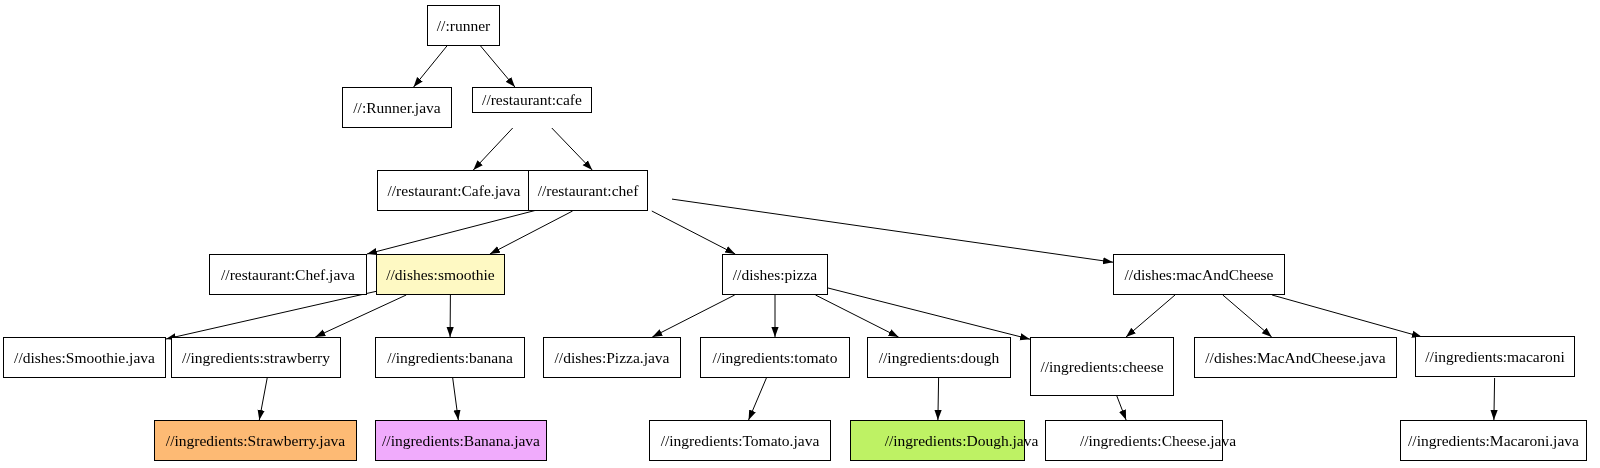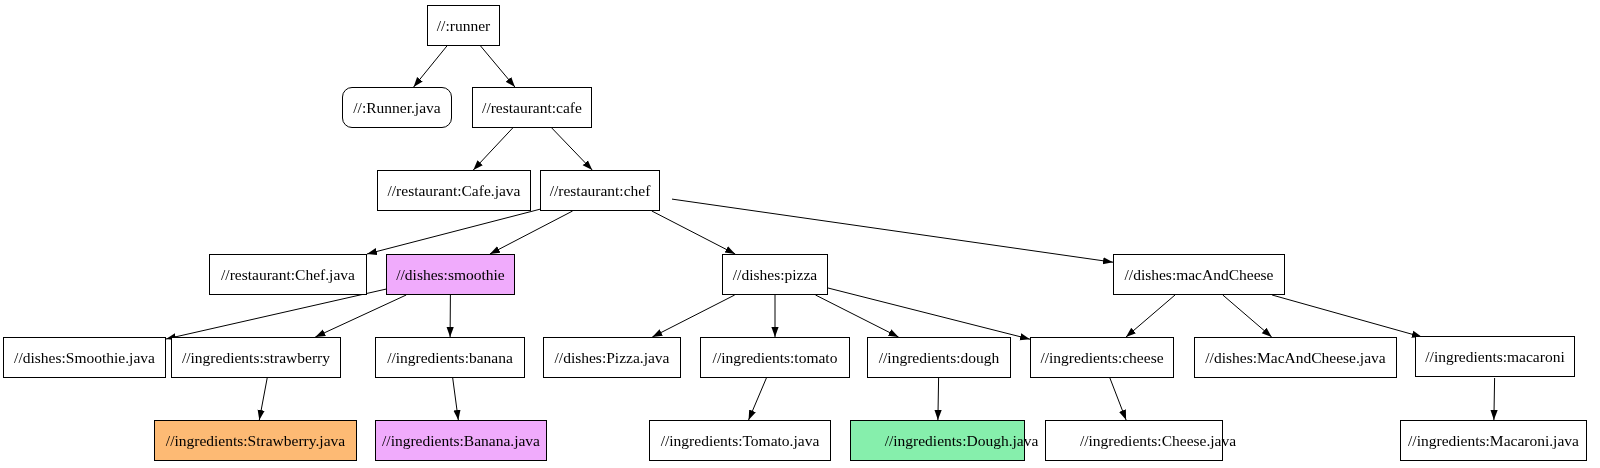--- a/index.html
+++ b/index.html
@@ -73,37 +73,37 @@
         <line x1="938.6" y1="378.0" x2="937.9" y2="420.0" class="edge-line" stroke="#000000" marker-end="url(#arrowhead)"></line>
         <line x1="1109.9" y1="378.0" x2="1126.1" y2="420.0" class="edge-line" stroke="#000000" marker-end="url(#arrowhead)"></line>
         <line x1="1175.0" y1="295.0" x2="1126.0" y2="337.0" class="edge-line" stroke="#000000" marker-end="url(#arrowhead)"></line>
         <line x1="1222.8" y1="295.0" x2="1271.7" y2="337.0" class="edge-line" stroke="#000000" marker-end="url(#arrowhead)"></line>
         <line x1="1272.1" y1="295.0" x2="1421.9" y2="337.0" class="edge-line" stroke="#000000" marker-end="url(#arrowhead)"></line>
         <line x1="1494.6" y1="378.0" x2="1493.9" y2="420.0" class="edge-line" stroke="#000000" marker-end="url(#arrowhead)"></line>
       </g>
   </svg>
   <div id="nodes">
       <div class="node" style="left: 427px; top: 5px; width: 73px; height: 41px; border-color: rgb(0, 0, 0); background: rgb(255, 255, 255);">//:runner</div>
-      <div class="node" style="left: 342px; top: 87px; width: 110px; height: 41px; border-color: rgb(0, 0, 0); background: rgb(255, 255, 255); border-radius: 10px;">//:Runner.java</div>
-      <div class="node" style="left: 472px; top: 87px; width: 120px; height: 41px; border-color: rgb(0, 0, 0); background: rgb(255, 255, 255);">//restaurant:cafe</div>
+      <div class="node" style="left: 342px; top: 87px; width: 110px; height: 41px; border-color: rgb(0, 0, 0); background: rgb(255, 255, 255);">//:Runner.java</div>
+      <div class="node" style="left: 472px; top: 87px; width: 120px; height: 26px; border-color: rgb(0, 0, 0); background: rgb(255, 255, 255);">//restaurant:cafe</div>
       <div class="node" style="left: 377px; top: 170px; width: 154px; height: 41px; border-color: rgb(0, 0, 0); background: rgb(255, 255, 255);">//restaurant:Cafe.java</div>
-      <div class="node" style="left: 540px; top: 170px; width: 120px; height: 41px; border-color: rgb(0, 0, 0); background: rgb(255, 255, 255);">//restaurant:chef</div>
+      <div class="node" style="left: 528px; top: 170px; width: 120px; height: 41px; border-color: rgb(0, 0, 0); background: rgb(255, 255, 255);">//restaurant:chef</div>
       <div class="node" style="left: 209px; top: 254px; width: 158px; height: 41px; border-color: rgb(0, 0, 0); background: rgb(255, 255, 255);">//restaurant:Chef.java</div>
-      <div class="node" style="left: 386px; top: 254px; width: 129px; height: 41px; border-color: rgb(0, 0, 0); background: #f0abfc;">//dishes:smoothie</div>
+      <div class="node" style="left: 376px; top: 254px; width: 129px; height: 41px; border-color: rgb(0, 0, 0); background: #fef9c3;">//dishes:smoothie</div>
       <div class="node" style="left: 722px; top: 254px; width: 106px; height: 41px; border-color: rgb(0, 0, 0); background: rgb(255, 255, 255);">//dishes:pizza</div>
       <div class="node" style="left: 1113px; top: 254px; width: 172px; height: 41px; border-color: rgb(0, 0, 0); background: rgb(255, 255, 255);">//dishes:macAndCheese</div>
       <div class="node" style="left: 3px; top: 337px; width: 163px; height: 41px; border-color: rgb(0, 0, 0); background: rgb(255, 255, 255);">//dishes:Smoothie.java</div>
       <div class="node" style="left: 171px; top: 337px; width: 170px; height: 41px; border-color: rgb(0, 0, 0); background: rgb(255, 255, 255);">//ingredients:strawberry</div>
       <div class="node" style="left: 375px; top: 337px; width: 150px; height: 41px; border-color: rgb(0, 0, 0); background: rgb(255, 255, 255);">//ingredients:banana</div>
       <div class="node" style="left: 543px; top: 337px; width: 138px; height: 41px; border-color: rgb(0, 0, 0); background: rgb(255, 255, 255);">//dishes:Pizza.java</div>
       <div class="node" style="left: 700px; top: 337px; width: 150px; height: 41px; border-color: rgb(0, 0, 0); background: rgb(255, 255, 255); text-align: center;">//ingredients:tomato</div>
       <div class="node" style="left: 867px; top: 337px; width: 144px; height: 41px; border-color: rgb(0, 0, 0); background: rgb(255, 255, 255);">//ingredients:dough</div>
-      <div class="node" style="left: 1030px; top: 337px; width: 144px; height: 41px; border-color: rgb(0, 0, 0); background: rgb(255, 255, 255);">//ingredients:cheese</div>
+      <div class="node" style="left: 1030px; top: 337px; width: 144px; height: 59px; border-color: rgb(0, 0, 0); background: rgb(255, 255, 255);">//ingredients:cheese</div>
       <div class="node" style="left: 1194px; top: 337px; width: 203px; height: 41px; border-color: rgb(0, 0, 0); background: rgb(255, 255, 255);">//dishes:MacAndCheese.java</div>
       <div class="node" style="left: 1415px; top: 336px; width: 160px; height: 41px; border-color: rgb(0, 0, 0); background: rgb(255, 255, 255);">//ingredients:macaroni</div>
       <div class="node" style="left: 154px; top: 420px; width: 203px; height: 41px; border-color: rgb(0, 0, 0); background: #fdba74;">//ingredients:Strawberry.java</div>
       <div class="node" style="left: 375px; top: 420px; width: 172px; height: 41px; border-color: rgb(0, 0, 0); background: #f0abfc;">//ingredients:Banana.java</div>
       <div class="node" style="left: 649px; top: 420px; width: 182px; height: 41px; border-color: rgb(0, 0, 0); background: rgb(255, 255, 255);">//ingredients:Tomato.java</div>
-      <div class="node" style="left: 850px; top: 420px; width: 175px; height: 41px; border-color: rgb(0, 0, 0); background: #86efac; padding-left: 48px;">//ingredients:Dough.java</div>
+      <div class="node" style="left: 850px; top: 420px; width: 175px; height: 41px; border-color: rgb(0, 0, 0); background: #bef264; padding-left: 48px;">//ingredients:Dough.java</div>
       <div class="node" style="left: 1045px; top: 420px; width: 178px; height: 41px; border-color: rgb(0, 0, 0); background: rgb(255, 255, 255); padding-left: 48px;">//ingredients:Cheese.java</div>
       <div class="node" style="left: 1400px; top: 420px; width: 187px; height: 41px; border-color: rgb(0, 0, 0); background: rgb(255, 255, 255);">//ingredients:Macaroni.java</div>
     </div>
 </div>
 
 </body></html>

